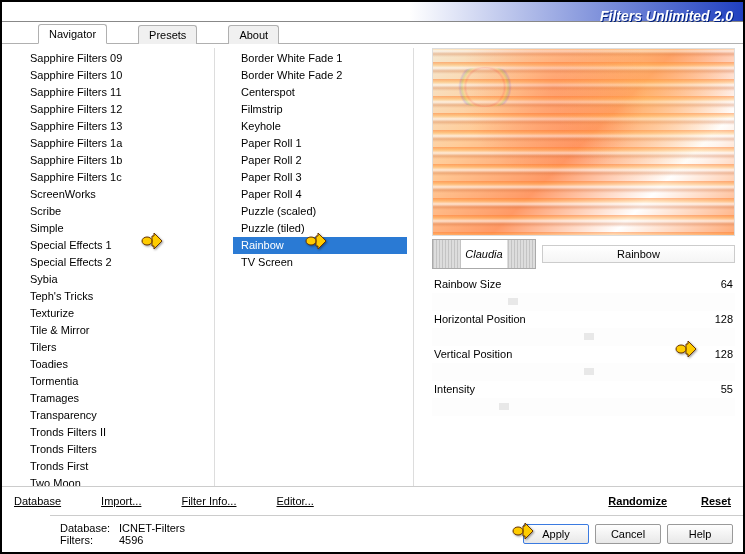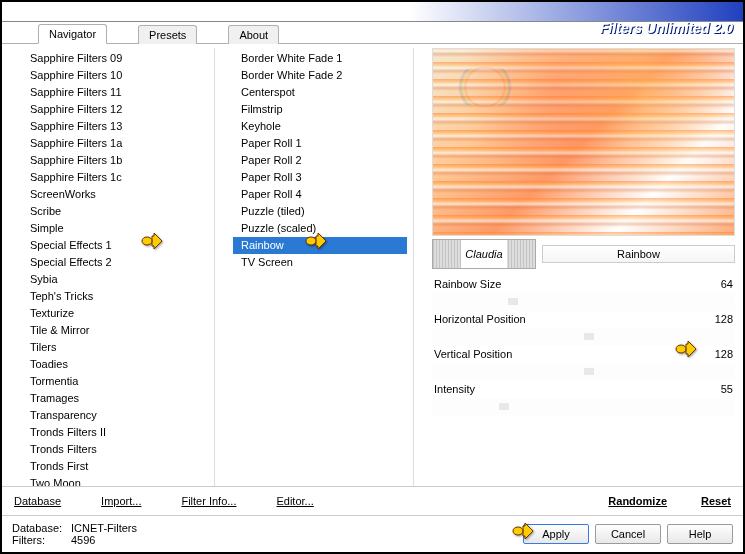--- a/index.html
+++ b/index.html
@@ -1,19 +1,19 @@
 <!DOCTYPE html>
 <html><head>
 <meta charset="utf-8">
 <style>
 * { box-sizing: border-box; margin: 0; padding: 0; font-family: Tahoma, Arial, sans-serif; font-size: 11px; }
 body { background: #fff; width: 745px; height: 554px; overflow: hidden; border: 2px solid #000; position: relative; }
 .outer { width: 100%; height: 100%; position: relative; }
 .titlebar { height: 20px; background: linear-gradient(to right, #fff 0%, #fff 55%, #2040c0 100%); position: relative; border-bottom: 1px solid #888; }
-.title { position: absolute; right: 10px; top: 18px; font-size: 14px; font-weight: bold; font-style: italic; color: #fff; text-shadow: 1px 1px 0 #002080; }
+.title { position: absolute; right: 10px; top: 6px; font-size: 14px; font-weight: bold; font-style: italic; color: #fff; text-shadow: 1px 1px 0 #002080; }
 .tabrow { height: 21px; display: flex; align-items: flex-end; padding-left: 6px; border-bottom: 1px solid #b0b0b0; margin-top: 1px; position: relative; }
 .tab { padding: 3px 10px 3px 10px; border: 1px solid #b0b0b0; border-bottom: none; background: #f0f0f0; margin-right: 1px; border-radius: 3px 3px 0 0; cursor: default; position: relative; bottom: -1px; margin-left: 30px; }
 .tab.active { background: #fff; font-weight: normal; z-index: 2; border-bottom: 1px solid #fff; }
 .main { display: flex; height: 442px; padding: 4px 8px 0 8px; gap: 4px; }
 .col { display: flex; flex-direction: column; position: relative; margin-left: 12px; }
 .col1 { width: 186px; }
 .col2 { width: 174px; }
 .col3 { flex: 1; }
 .listbox { flex: 1; background: #fff; overflow-y: scroll; padding: 2px 0; position: relative; }
 .listbox::-webkit-scrollbar { width: 15px; }
@@ -32,21 +32,21 @@
 .filter-name-row { display: flex; align-items: center; height: 32px; gap: 6px; margin-bottom: 6px; }
 .logo { width: 104px; height: 30px; background: #ddd; border: 1px solid #aaa; display: flex; align-items: center; justify-content: center; font-size: 9px; font-style: italic; font-family: cursive; position: relative; overflow: hidden; }
 .logo::before { content: ""; position: absolute; inset: 0; background: repeating-linear-gradient(90deg, #aaa, #aaa 1px, transparent 1px, transparent 3px); opacity: 0.5; }
 .logo span { position: relative; z-index: 1; background: #fff; padding: 16px 4px; border-radius: 6px; }
 .filter-name-box { flex: 1; height: 18px; background: linear-gradient(#fff, #f5f5f5); border: 1px solid #ccc; display: flex; align-items: center; justify-content: center; }
 .params { flex: 1; }
 .param-row { display: flex; justify-content: space-between; padding: 1px 2px; line-height: 15px; }
 .slider-track { height: 18px; position: relative; background: #fdfdfd; }
 .slider-thumb { position: absolute; top: 5px; width: 10px; height: 7px; background: #e8e8e8; }
 .btnrow { display: flex; padding: 6px 10px; border-top: 1px solid #ccc; gap: 8px; }
-.btnrow2 { display: flex; padding: 6px 10px; gap: 6px; align-items: center; border-top: 1px solid #ccc; }
+.btnrow2 { display: flex; padding: 6px 10px; gap: 6px; align-items: center; border-top: 1px solid #ccc; margin-left: 48px; }
 .linkbtn { text-decoration: underline; padding: 2px 2px; cursor: default; }
 .spacer { flex: 1; }
 .button { min-width: 66px; padding: 3px 12px; background: linear-gradient(#fefefe, #e8e8e8); border: 1px solid #9a9a9a; border-radius: 2px; text-align: center; cursor: default; }
 .status { display: flex; flex-direction: column; min-width: 190px; font-size: 11px; }
 .status-row { display: flex; gap: 4px; }
 .status-label { width: 55px; }
 .pointer { position: absolute; width: 28px; height: 20px; z-index: 100; pointer-events: none; }
 .pointer svg { width: 100%; height: 100%; filter: drop-shadow(1px 1px 1px rgba(0,0,0,0.4)); }
 .vdiv { width: 1px; background: #ddd; margin: 0 2px; }
 </style>
@@ -101,22 +101,22 @@
       <div class="listbox" id="filt-list">
           <div class="item">Border White Fade 1</div>
           <div class="item">Border White Fade 2</div>
           <div class="item">Centerspot</div>
           <div class="item">Filmstrip</div>
           <div class="item">Keyhole</div>
           <div class="item">Paper Roll 1</div>
           <div class="item">Paper Roll 2</div>
           <div class="item">Paper Roll 3</div>
           <div class="item">Paper Roll 4</div>
+          <div class="item">Puzzle (scaled)</div>
           <div class="item">Puzzle (tiled)</div>
-          <div class="item">Puzzle (scaled)</div>
           <div class="item sel">Rainbow</div>
           <div class="item">TV Screen</div>
         </div>
     </div>
     <div class="vdiv"></div>
     <div class="col col3">
       <div class="preview">
         <div class="preview-img"></div>
       </div>
       <div class="filter-name-row">

